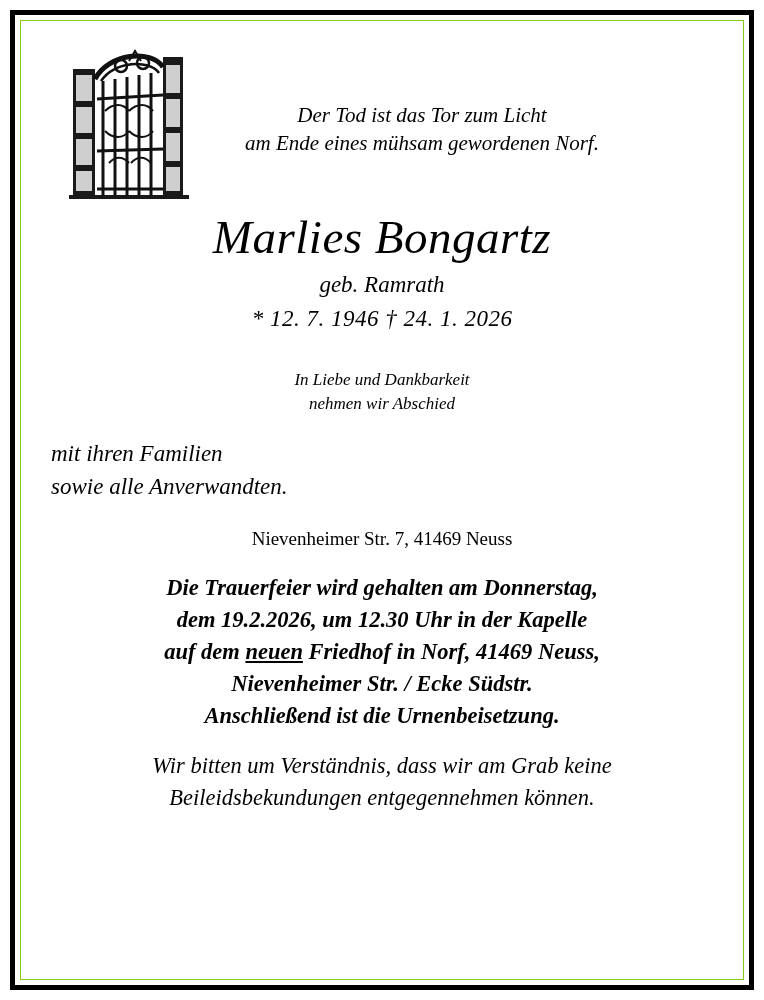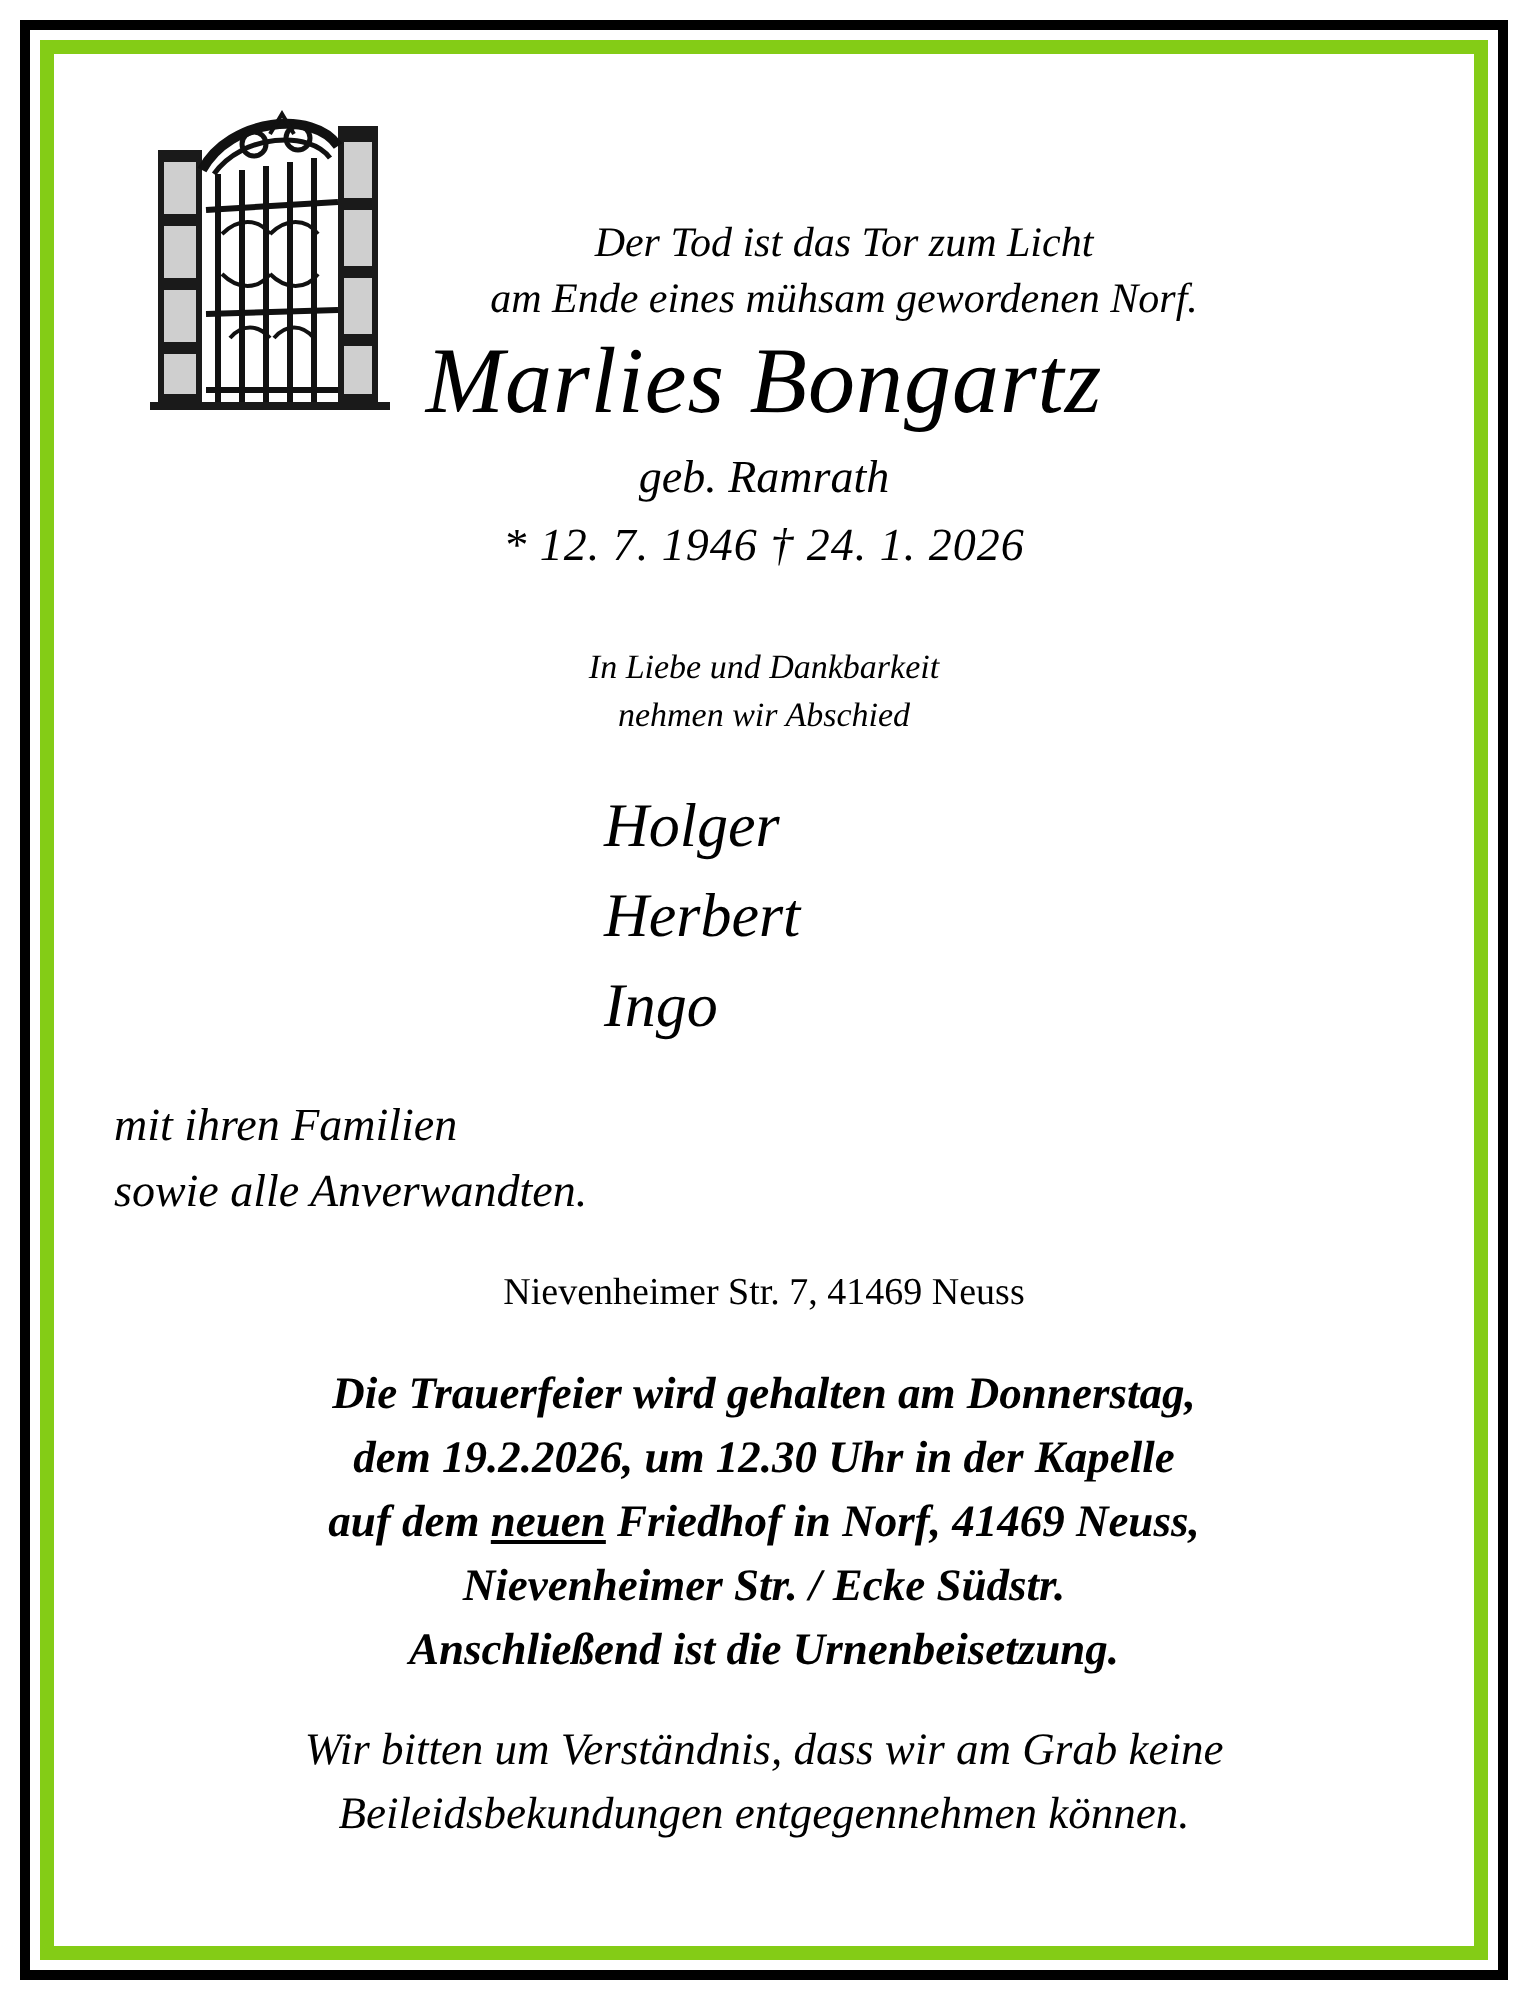--- a/index.html
+++ b/index.html
@@ -25,21 +25,21 @@
     box-sizing: border-box;
     width: 100%;
     height: 100%;
     border: 5px solid #000000;
     padding: 5px;
   }
   .frame-inner {
     box-sizing: border-box;
     width: 100%;
     height: 100%;
-    border: 7px solid #84cc16;
+    border: 1px solid #84cc16;
     position: relative;
     padding: 18px 30px 8px 30px;
   }
 
   
   .gate-wrap {
     position: absolute;
     left: 38px;
     top: 18px;
     width: 140px;
@@ -54,20 +54,21 @@
     font-size: 21px;
     line-height: 1.35;
     padding-left: 80px;
   }
   .motto div { white-space: nowrap; }
 
   .name {
     text-align: center;
     font-style: italic;
     font-size: 47px;
+    margin-top: 52px;
     letter-spacing: 0.5px;
   }
   .maiden {
     text-align: center;
     font-style: italic;
     font-weight: normal;
     font-size: 23px;
     margin-top: 8px;
   }
   .dates {
@@ -190,25 +191,20 @@
 
       <div class="name">Marlies Bongartz</div>
       <div class="maiden">geb. Ramrath</div>
       <div class="dates">* 12. 7. 1946   † 24. 1. 2026</div>
 
       <div class="farewell">
         <div>In Liebe und Dankbarkeit</div>
         <div>nehmen wir Abschied</div>
       </div>
 
-      <div class="survivors">
-        <div>Holger</div>
-        <div>Herbert</div>
-        <div>Ingo</div>
-      </div>
 
       <div class="families">
         <div>mit ihren Familien</div>
         <div>sowie alle Anverwandten.</div>
       </div>
 
       <div class="address">
         <div>Nievenheimer Str. 7, 41469 Neuss</div>
       </div>
 

